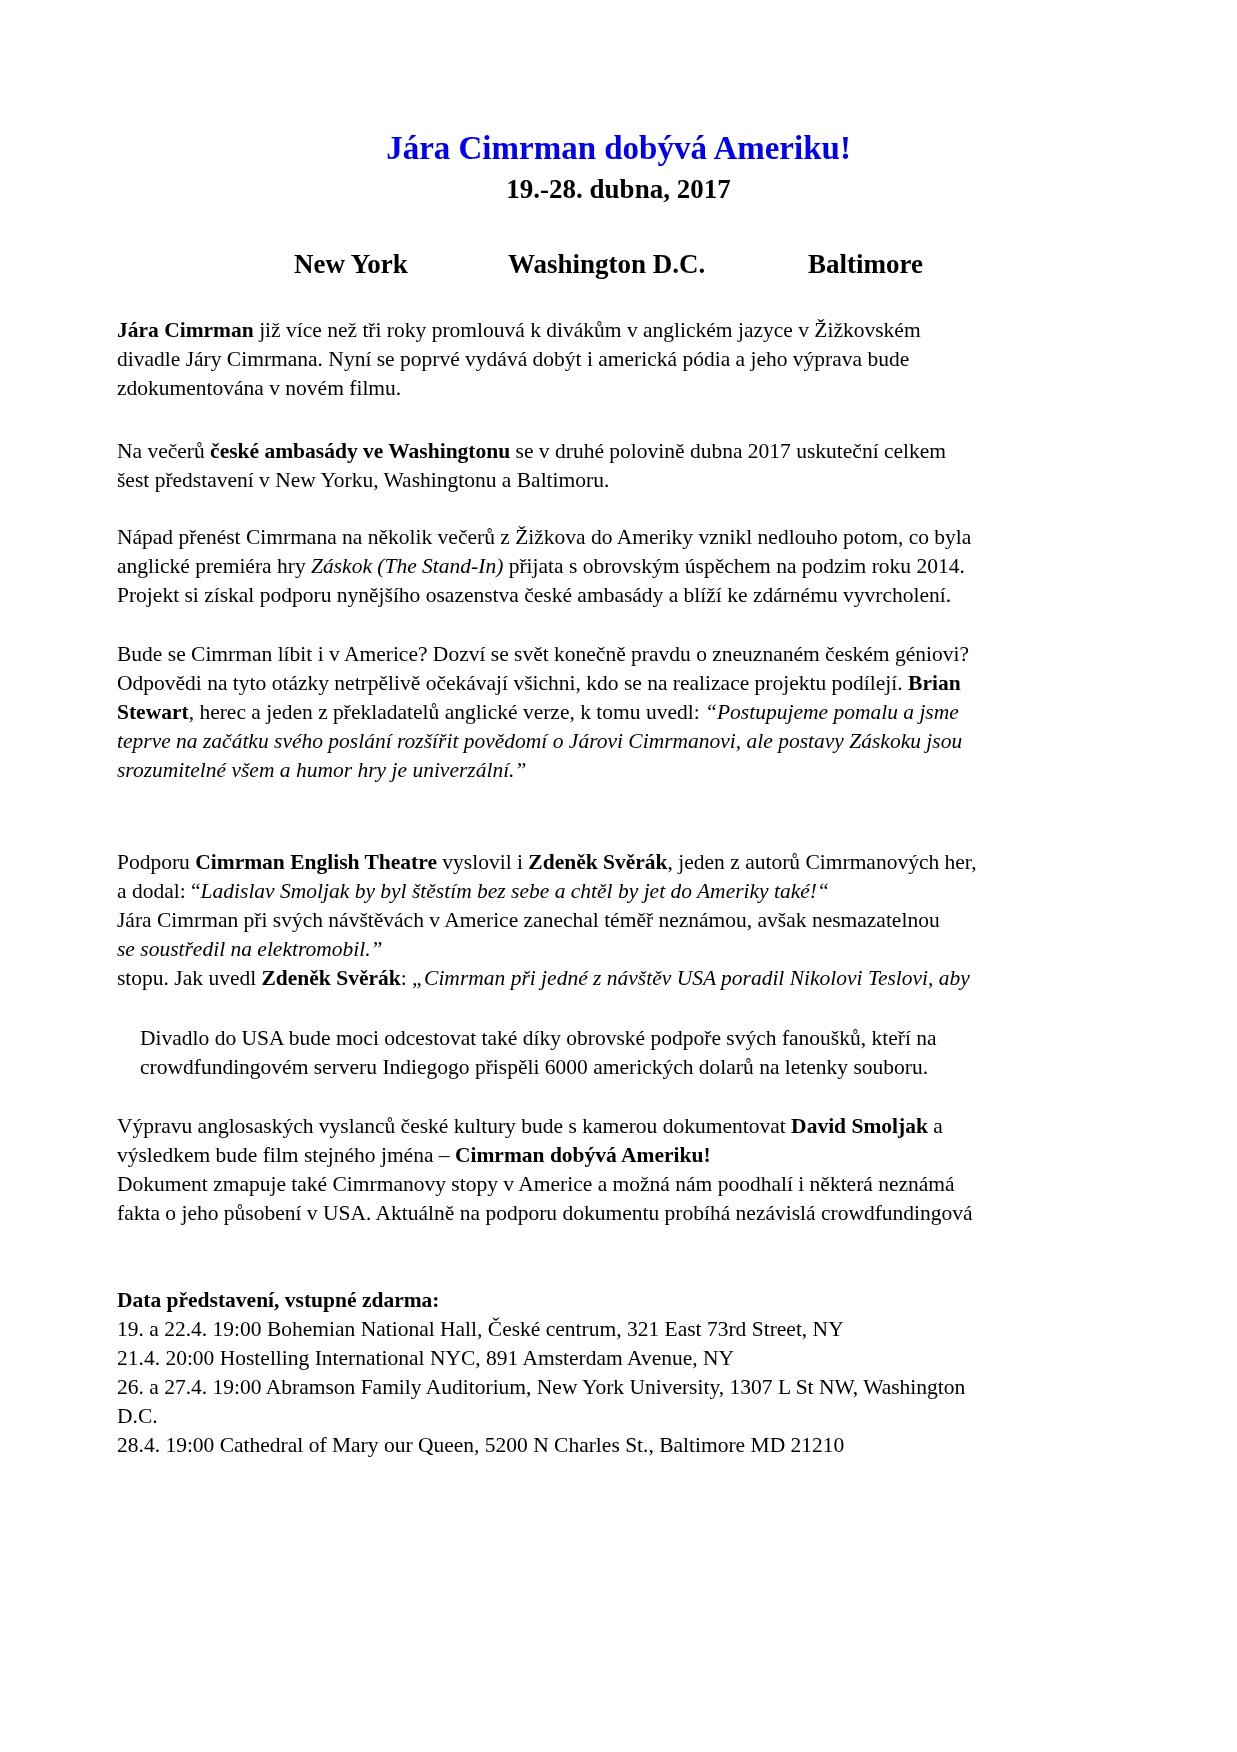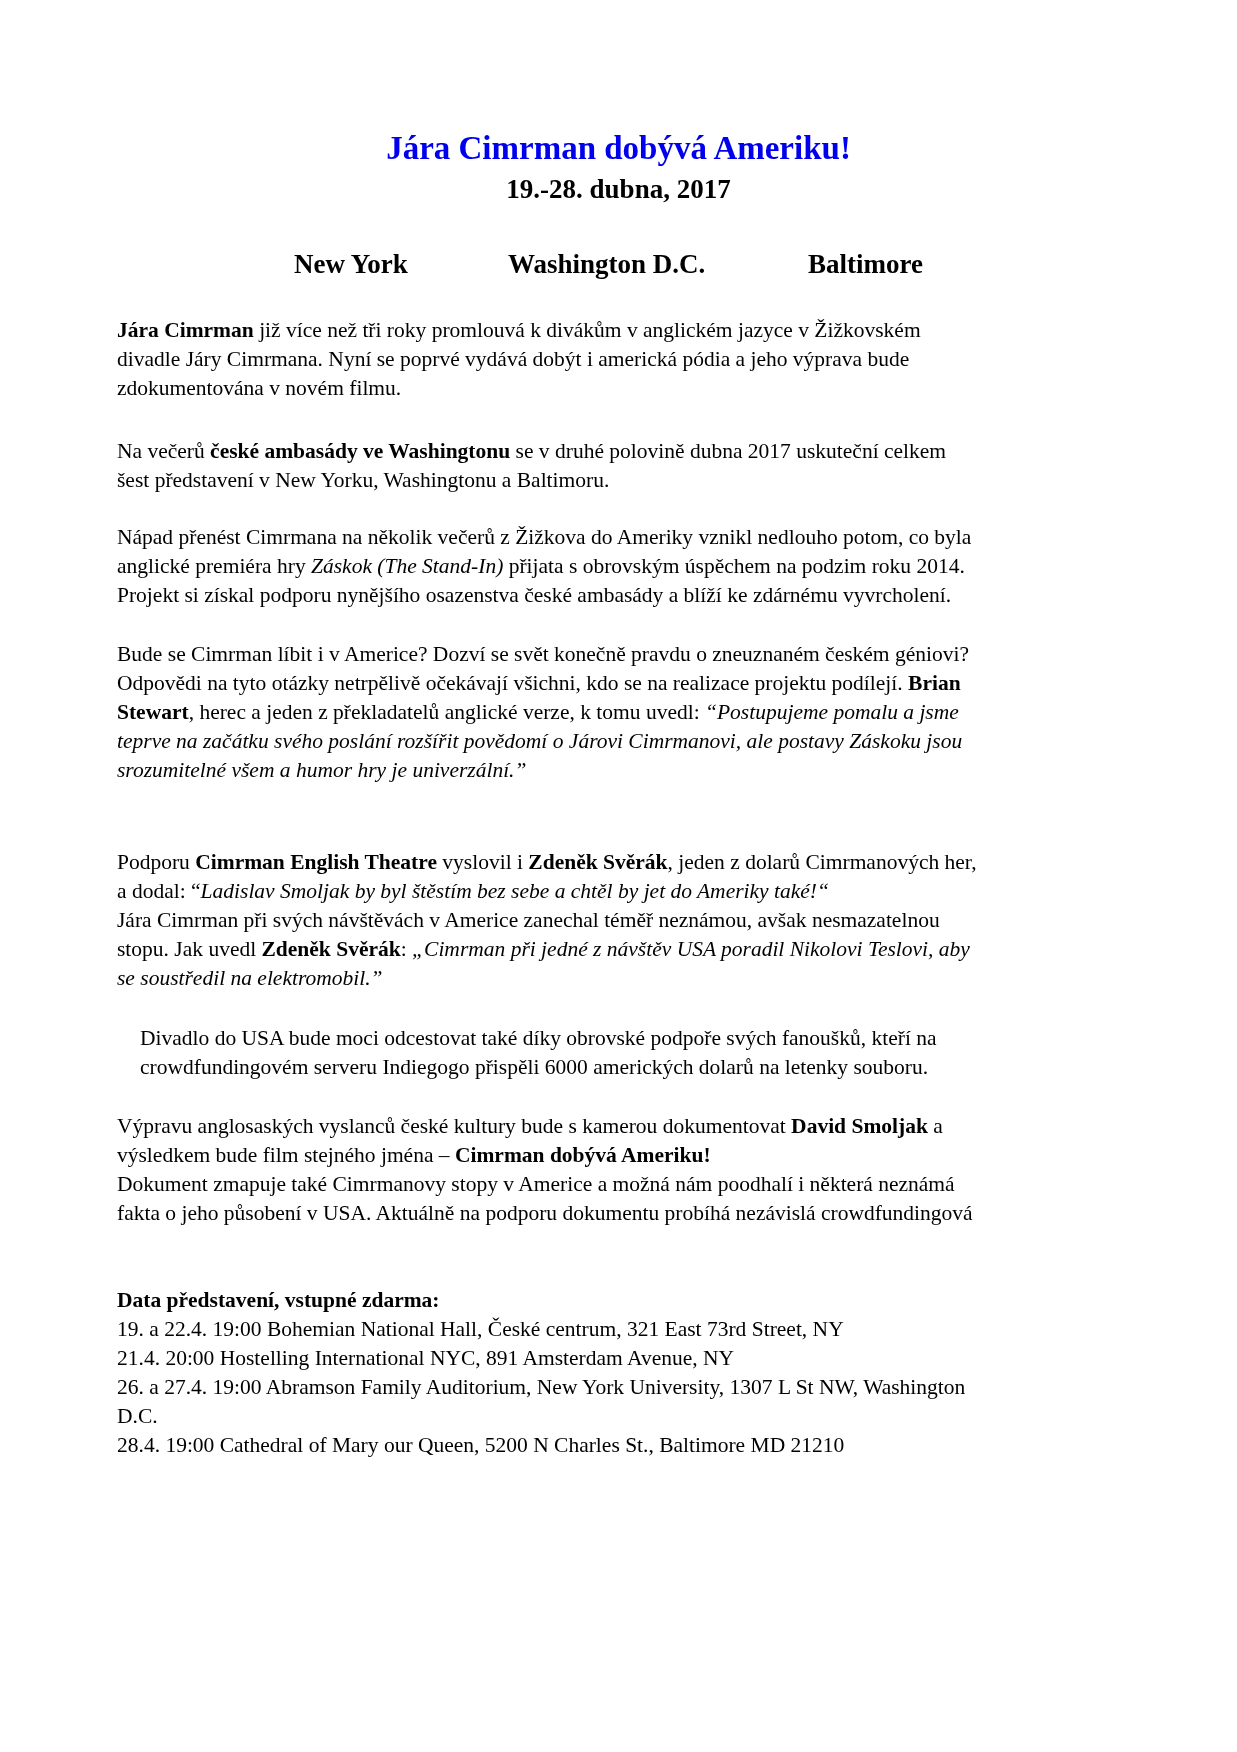--- a/index.html
+++ b/index.html
@@ -115,25 +115,25 @@
 
   <div class="body-text" id="p4">
     <span class="line">Bude se Cimrman líbit i v Americe? Dozví se svět konečně pravdu o zneuznaném českém géniovi?</span>
     <span class="line"><span>Odpovědi na tyto otázky netrpělivě očekávají všichni, kdo se na realizace projektu podílejí. </span><b>Brian</b></span>
     <span class="line"><b>Stewart</b><span>, herec a jeden z překladatelů anglické verze, k tomu uvedl: </span><i>“Postupujeme pomalu a jsme</i></span>
     <span class="line"><i>teprve na začátku svého poslání rozšířit povědomí o Járovi Cimrmanovi, ale postavy Záskoku jsou</i></span>
     <span class="line"><i>srozumitelné všem a humor hry je univerzální.”</i></span>
   </div>
 
   <div class="body-text" id="p5">
-    <span class="line"><span>Podporu </span><b>Cimrman English Theatre</b><span> vyslovil i </span><b>Zdeněk Svěrák</b><span>, jeden z dolarů Cimrmanových her,</span></span>
+    <span class="line"><span>Podporu </span><b>Cimrman English Theatre</b><span> vyslovil i </span><b>Zdeněk Svěrák</b><span>, jeden z autorů Cimrmanových her,</span></span>
     <span class="line"><span>a dodal: “</span><i>Ladislav Smoljak by byl štěstím bez sebe a chtěl by jet do Ameriky také!“</i></span>
     <span class="line">Jára Cimrman při svých návštěvách v Americe zanechal téměř neznámou, avšak nesmazatelnou</span>
+    <span class="line"><i>se soustředil na elektromobil.”</i></span>
     <span class="line"><span>stopu. Jak uvedl </span><b>Zdeněk Svěrák</b><span>: </span><i>„Cimrman při jedné z návštěv USA poradil Nikolovi Teslovi, aby</i></span>
-    <span class="line"><i>se soustředil na elektromobil.”</i></span>
   </div>
 
   <div class="body-text" id="p6">
     <span class="line">Divadlo do USA bude moci odcestovat také díky obrovské podpoře svých fanoušků, kteří na</span>
     <span class="line">crowdfundingovém serveru Indiegogo přispěli 6000 amerických dolarů na letenky souboru.</span>
   </div>
 
   <div class="body-text" id="p7">
     <span class="line"><span>Výpravu anglosaských vyslanců české kultury bude s kamerou dokumentovat </span><b>David Smoljak</b><span> a</span></span>
     <span class="line"><span>výsledkem bude film stejného jména – </span><b>Cimrman dobývá Ameriku!</b></span>

